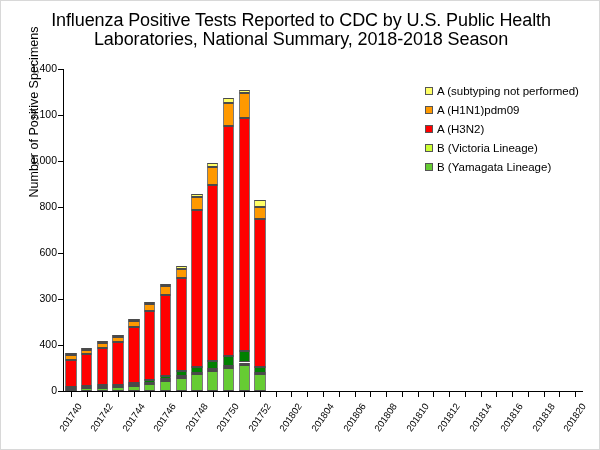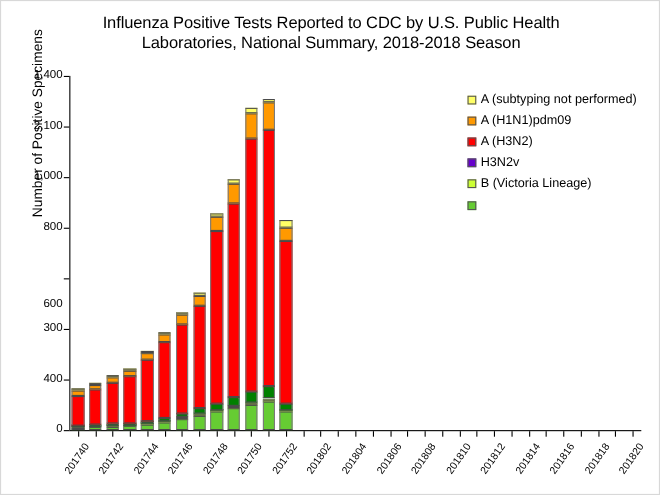--- a/index.html
+++ b/index.html
@@ -18,21 +18,21 @@
     left: 0; top: 0;
     width: 600px; height: 450px;
     border: 1px solid #d8d8d8;
     box-sizing: border-box;
   }
   .title {
     position: absolute;
     left: 20px; top: 10px;
     width: 560px;
     text-align: center;
-    font-size: 15px;
+    font-size: 18px;
     line-height: 19px;
     letter-spacing: -0.1px;
     color: #000;
   }
   .title-line { display: block; white-space: nowrap; }
 
   
   .plot {
     position: absolute;
     left: 62px;
@@ -159,21 +159,21 @@
     <div class="axis-line-x"></div>
 
     <div id="y-ticks">
         <div class="ytick" style="top: 322px;"></div>
         <div class="ytick-label" style="top: 315px; left: -54px; width: 48px;">0</div>
         <div class="ytick" style="top: 276px;"></div>
         <div class="ytick-label" style="top: 269px; left: -54px; width: 48px;">400</div>
         <div class="ytick" style="top: 230px;"></div>
         <div class="ytick-label" style="top: 223px; left: -54px; width: 48px;">300</div>
         <div class="ytick" style="top: 184px;"></div>
-        <div class="ytick-label" style="top: 177px; left: -54px; width: 48px; margin-top: 24px;">600</div>
+        <div class="ytick-label" style="top: 177px; left: -54px; width: 48px;">600</div>
         <div class="ytick" style="top: 138px;"></div>
         <div class="ytick-label" style="top: 131px; left: -54px; width: 48px;">800</div>
         <div class="ytick" style="top: 92px;"></div>
         <div class="ytick-label" style="top: 85px; left: -54px; width: 48px;">1,000</div>
         <div class="ytick" style="top: 46px;"></div>
         <div class="ytick-label" style="top: 39px; left: -54px; width: 48px;">2,100</div>
         <div class="ytick" style="top: 0px;"></div>
         <div class="ytick-label" style="top: -7px; left: -54px; width: 48px;">1,400</div>
       </div>
     <div id="x-ticks">
@@ -344,24 +344,21 @@
       </div>
       <div class="legend-row">
         <span class="legend-swatch" style="background: rgb(255, 153, 0);"></span>
         <span class="legend-label">A (H1N1)pdm09</span>
       </div>
       <div class="legend-row">
         <span class="legend-swatch" style="background: rgb(255, 0, 0);"></span>
         <span class="legend-label">A (H3N2)</span>
       </div>
       <div class="legend-row">
-        <span class="legend-swatch" style="background: rgb(102, 0, 204);"></span>
-        <span class="legend-label">H3N2v</span>
-      </div>
-      <div class="legend-row">
         <span class="legend-swatch" style="background: rgb(204, 255, 51);"></span>
         <span class="legend-label">B (Victoria Lineage)</span>
       </div>
       <div class="legend-row">
         <span class="legend-swatch" style="background: rgb(102, 204, 51);"></span>
+        <span class="legend-label">B (Yamagata Lineage)</span>
       </div>
     </div>
 </div>
 
 </body></html>

